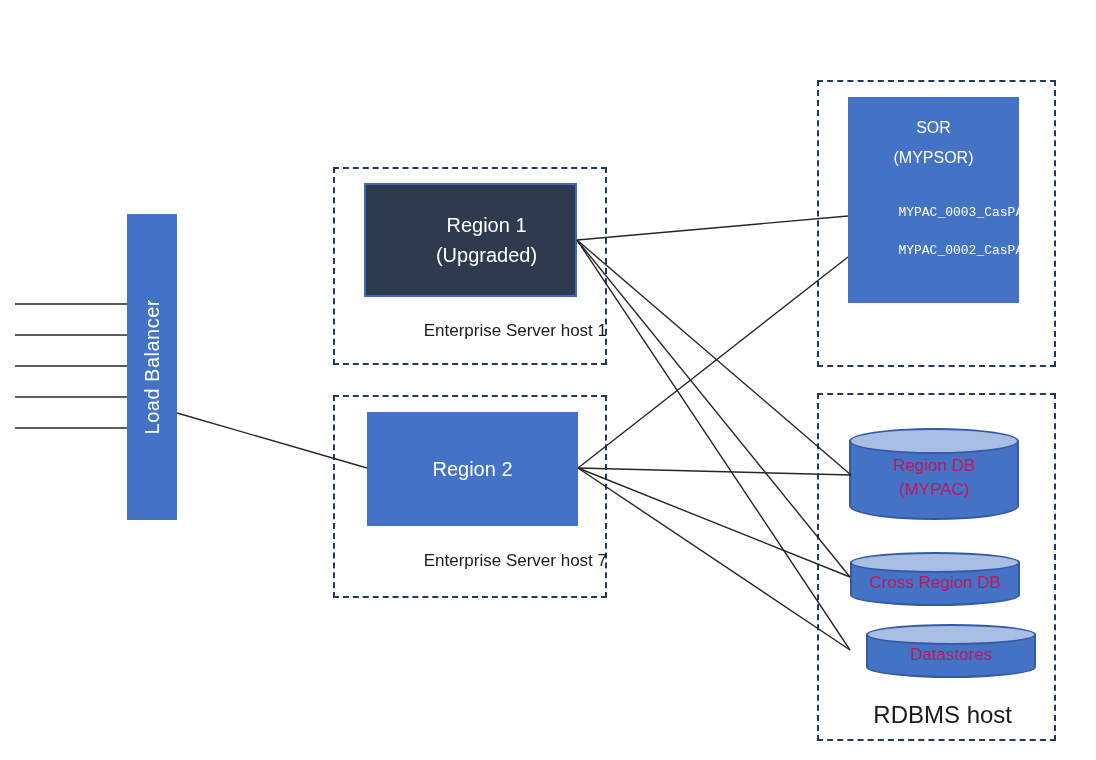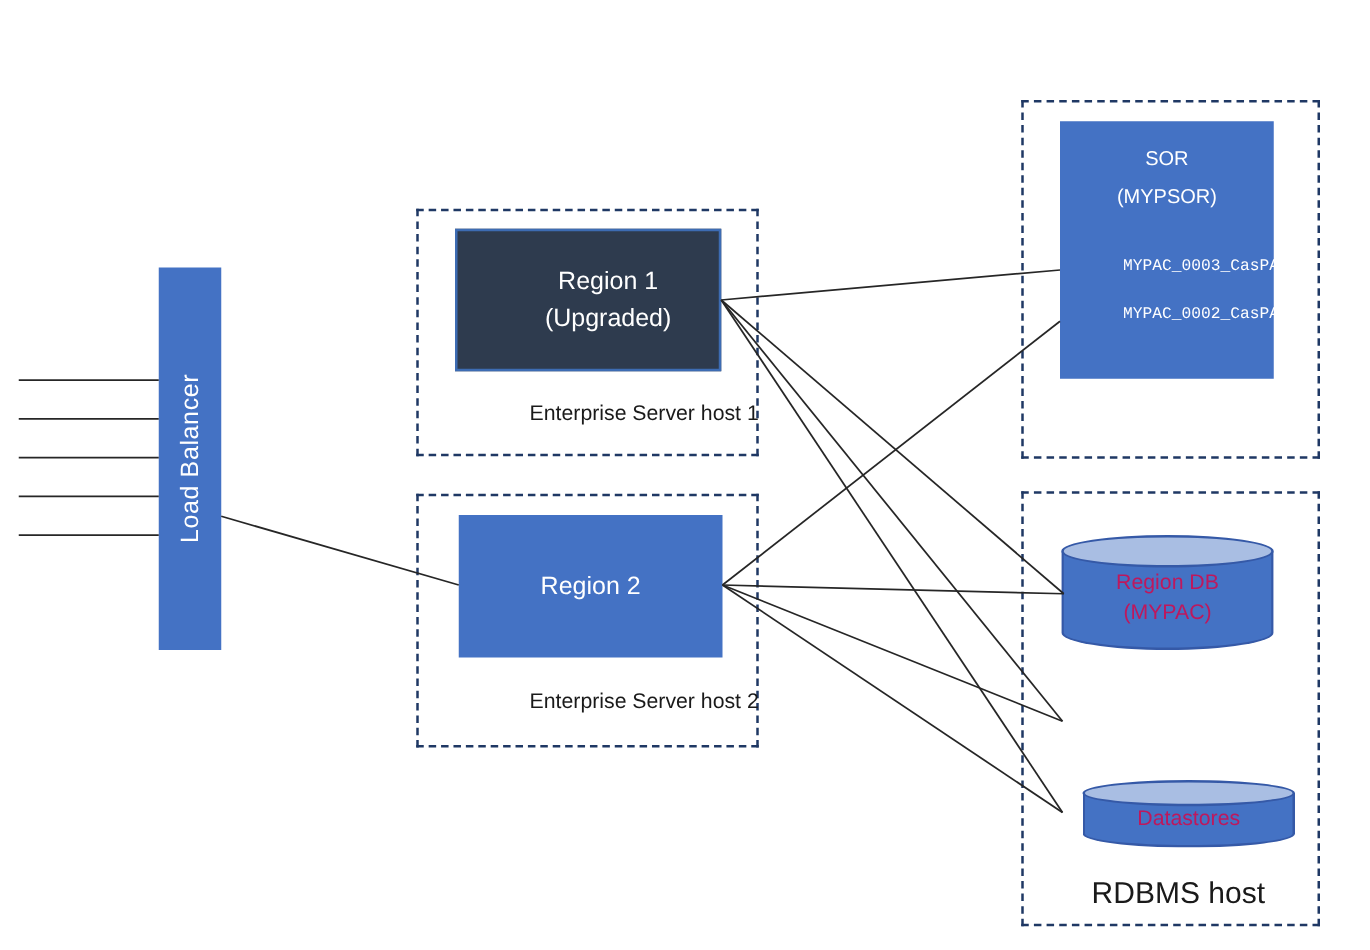--- a/index.html
+++ b/index.html
@@ -109,21 +109,21 @@
   <div class="node region1">
     <span>Region 1</span>
     <span>(Upgraded)</span>
   </div>
   <div class="host-label label-es1">Enterprise Server host 1</div>
 
   <div class="host-box host-es2"></div>
   <div class="node region2">
     <span>Region 2</span>
   </div>
-  <div class="host-label label-es2">Enterprise Server host 2</div>
+  <div class="host-label label-es2">Enterprise Server host 7</div>
 
   <div class="host-box host-sor"></div>
   <div class="node sor-box">
     <div class="sor-title">
       <div>SOR</div>
       <div>(MYPSOR)</div>
     </div>
     <div class="sor-inst sor-inst-1">MYPAC_0003_CasPAC</div>
     <div class="sor-inst sor-inst-2">MYPAC_0002_CasPAC</div>
   </div>
@@ -132,20 +132,27 @@
 
   <div class="cyl cyl-regiondb">
     <div class="cyl-body"></div>
     <div class="cyl-ellipse"></div>
     <div class="cyl-label">
       <span>Region DB</span>
       <span>(MYPAC)</span>
     </div>
   </div>
 
+  <div class="cyl cyl-crossdb">
+    <div class="cyl-body"></div>
+    <div class="cyl-ellipse"></div>
+    <div class="cyl-label">
+      <span>Cross Region DB</span>
+    </div>
+  </div>
 
   <div class="cyl cyl-datastores">
     <div class="cyl-body"></div>
     <div class="cyl-ellipse"></div>
     <div class="cyl-label">
       <span>Datastores</span>
     </div>
   </div>
 
   <div class="host-label label-rdbms">RDBMS host</div>

